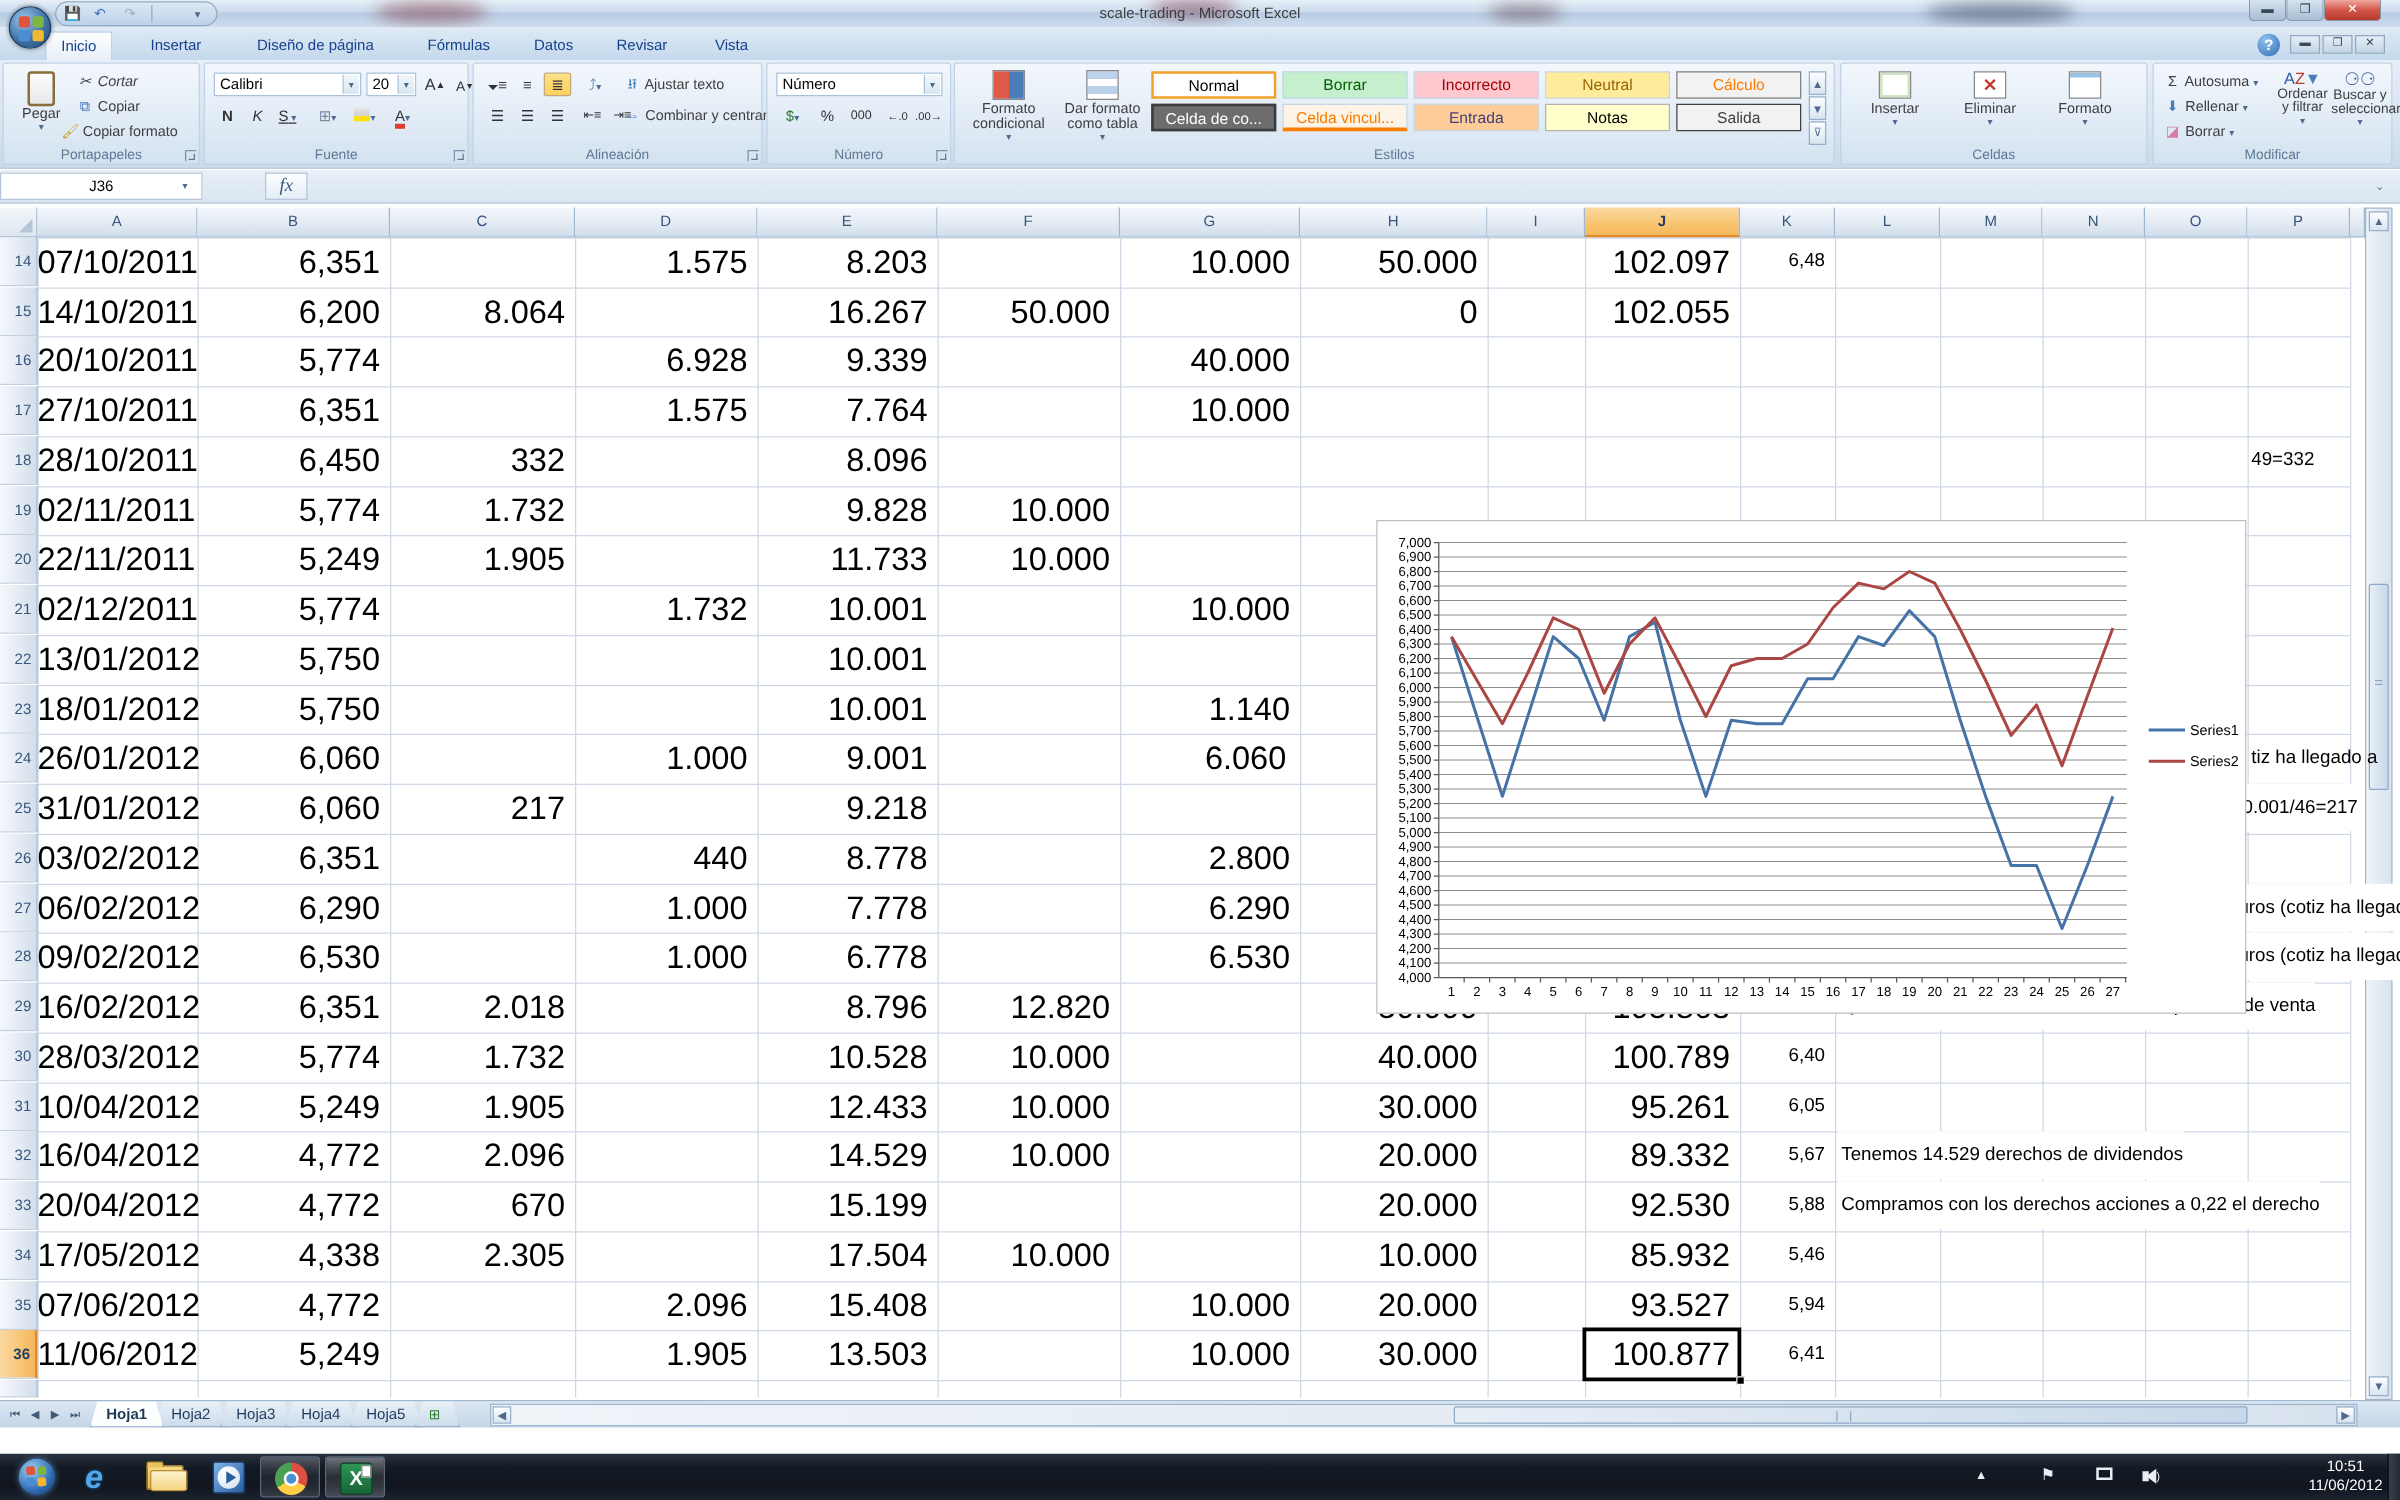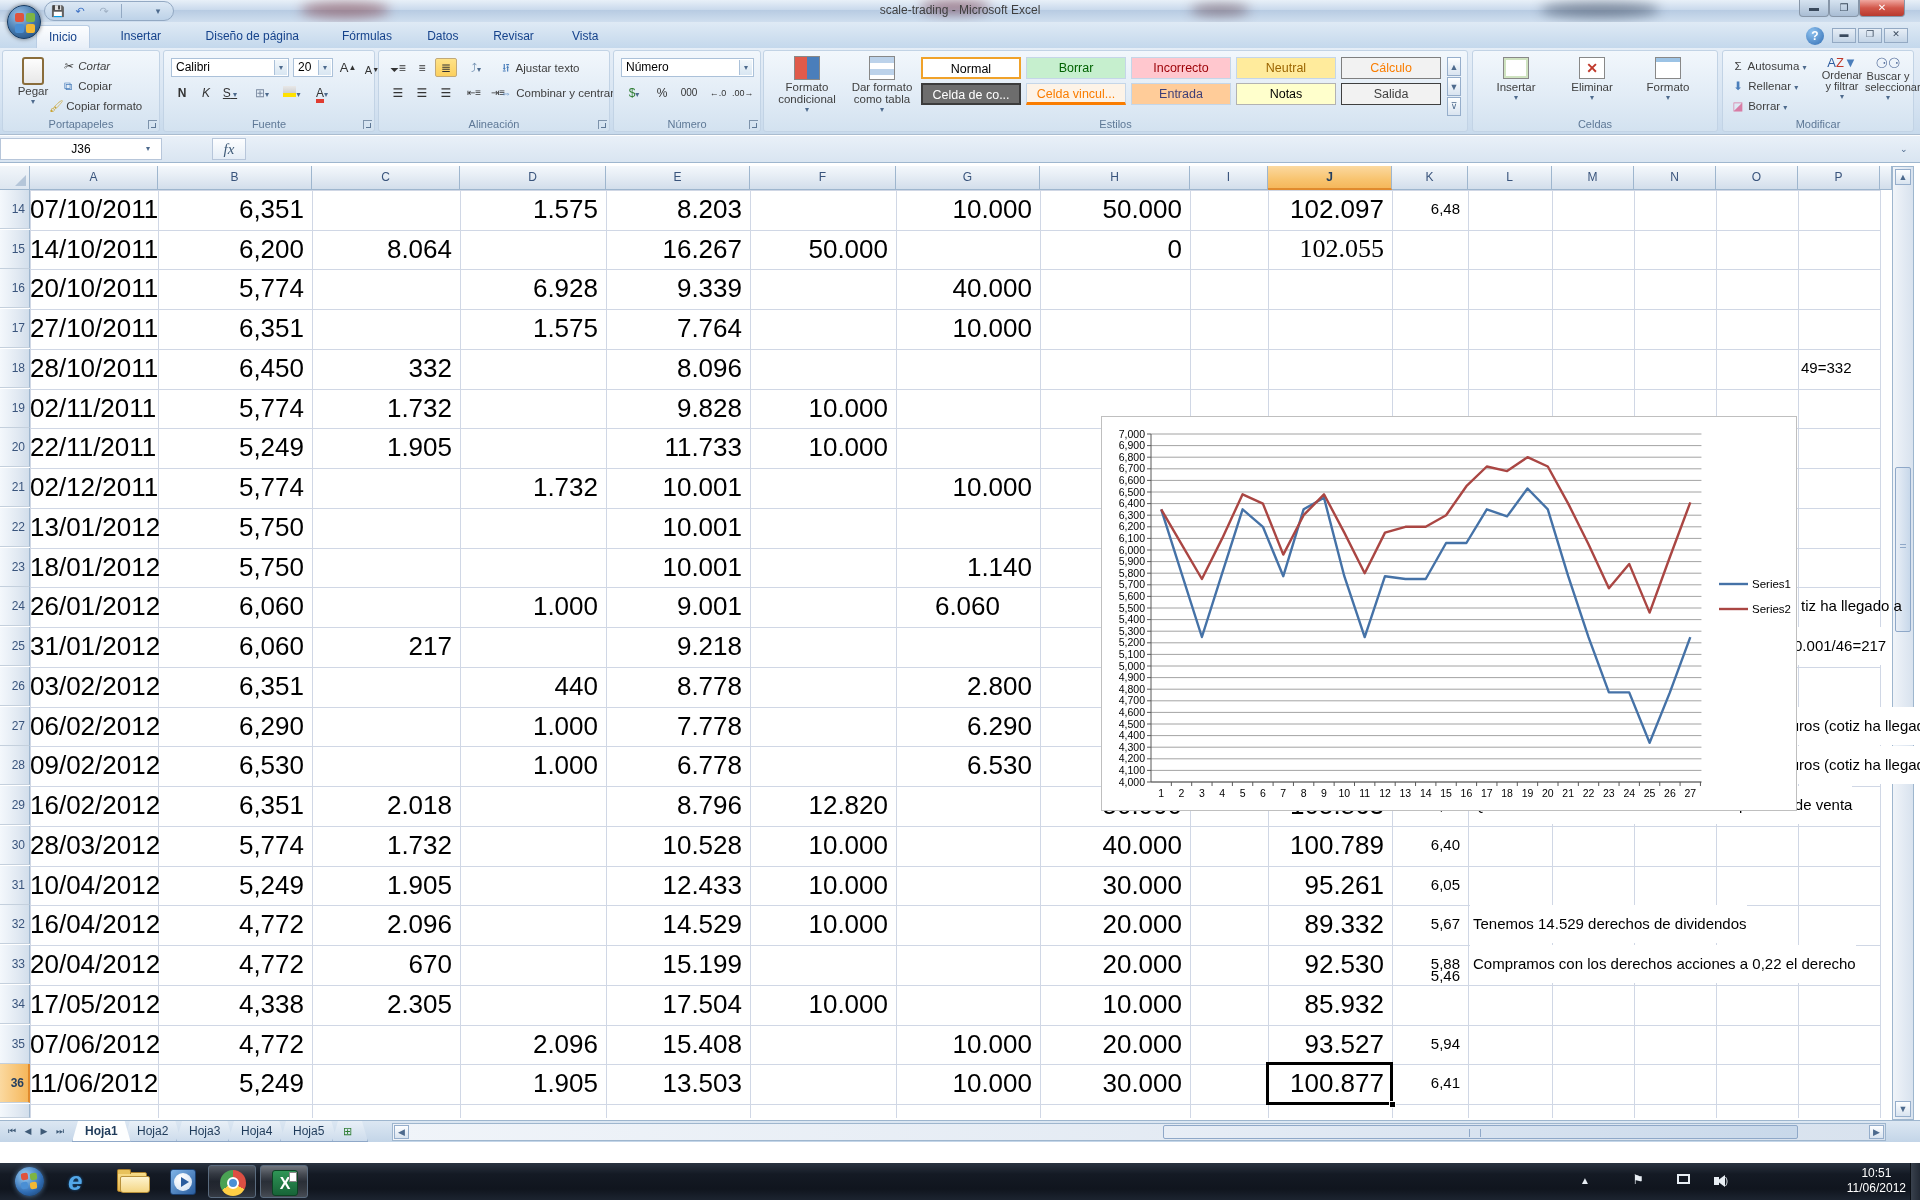--- a/index.html
+++ b/index.html
@@ -367,21 +367,21 @@
         <div class="cell rt" style="left: 896px; top: 27px; width: 136px; line-height: 38px; height: 38px;">10.000</div>
         <div class="cell rt" style="left: 1040px; top: 27px; width: 142px; line-height: 38px; height: 38px;">50.000</div>
         <div class="cell rt" style="left: 1268px; top: 27px; width: 116px; line-height: 38px; height: 38px;">102.097</div>
         <div class="cell rt small" style="left: 1392px; top: 27px; width: 68px; line-height: 38px; height: 38px;">6,48</div>
         <div class="cell rt" style="left: 30px; top: 67px; width: 120px; line-height: 38px; height: 38px;">14/10/2011</div>
         <div class="cell rt" style="left: 158px; top: 67px; width: 146px; line-height: 38px; height: 38px;">6,200</div>
         <div class="cell rt" style="left: 312px; top: 67px; width: 140px; line-height: 38px; height: 38px;">8.064</div>
         <div class="cell rt" style="left: 606px; top: 67px; width: 136px; line-height: 38px; height: 38px;">16.267</div>
         <div class="cell rt" style="left: 750px; top: 67px; width: 138px; line-height: 38px; height: 38px;">50.000</div>
         <div class="cell rt" style="left: 1040px; top: 67px; width: 142px; line-height: 38px; height: 38px;">0</div>
-        <div class="cell rt" style="left: 1268px; top: 67px; width: 116px; line-height: 38px; height: 38px; font-family: Liberation Serif, serif;">102.055</div>
+        <div class="cell rt" style="left: 1268px; top: 67px; width: 116px; line-height: 38px; height: 38px;">102.055</div>
         <div class="cell rt" style="left: 30px; top: 106px; width: 120px; line-height: 38px; height: 38px;">20/10/2011</div>
         <div class="cell rt" style="left: 158px; top: 106px; width: 146px; line-height: 38px; height: 38px;">5,774</div>
         <div class="cell rt" style="left: 460px; top: 106px; width: 138px; line-height: 38px; height: 38px;">6.928</div>
         <div class="cell rt" style="left: 606px; top: 106px; width: 136px; line-height: 38px; height: 38px;">9.339</div>
         <div class="cell rt" style="left: 896px; top: 106px; width: 136px; line-height: 38px; height: 38px;">40.000</div>
         <div class="cell rt" style="left: 30px; top: 146px; width: 120px; line-height: 38px; height: 38px;">27/10/2011</div>
         <div class="cell rt" style="left: 158px; top: 146px; width: 146px; line-height: 38px; height: 38px;">6,351</div>
         <div class="cell rt" style="left: 460px; top: 146px; width: 138px; line-height: 38px; height: 38px;">1.575</div>
         <div class="cell rt" style="left: 606px; top: 146px; width: 136px; line-height: 38px; height: 38px;">7.764</div>
         <div class="cell rt" style="left: 896px; top: 146px; width: 136px; line-height: 38px; height: 38px;">10.000</div>
@@ -409,21 +409,21 @@
         <div class="cell rt" style="left: 158px; top: 345px; width: 146px; line-height: 38px; height: 38px;">5,750</div>
         <div class="cell rt" style="left: 606px; top: 345px; width: 136px; line-height: 38px; height: 38px;">10.001</div>
         <div class="cell rt" style="left: 30px; top: 385px; width: 120px; line-height: 38px; height: 38px;">18/01/2012</div>
         <div class="cell rt" style="left: 158px; top: 385px; width: 146px; line-height: 38px; height: 38px;">5,750</div>
         <div class="cell rt" style="left: 606px; top: 385px; width: 136px; line-height: 38px; height: 38px;">10.001</div>
         <div class="cell rt" style="left: 896px; top: 385px; width: 136px; line-height: 38px; height: 38px;">1.140</div>
         <div class="cell rt" style="left: 30px; top: 424px; width: 120px; line-height: 38px; height: 38px;">26/01/2012</div>
         <div class="cell rt" style="left: 158px; top: 424px; width: 146px; line-height: 38px; height: 38px;">6,060</div>
         <div class="cell rt" style="left: 460px; top: 424px; width: 138px; line-height: 38px; height: 38px;">1.000</div>
         <div class="cell rt" style="left: 606px; top: 424px; width: 136px; line-height: 38px; height: 38px;">9.001</div>
-        <div class="cell rt" style="left: 864px; top: 424px; width: 136px; line-height: 38px; height: 38px; padding-left: 25px;">6.060</div>
+        <div class="cell rt" style="left: 893px; top: 424px; width: 136px; line-height: 38px; height: 38px; padding-left: 25px;">6.060</div>
         <div class="fragment" style="left: 1801px; top: 424px; line-height: 38px;">tiz ha llegado a</div>
         <div class="cell rt" style="left: 30px; top: 464px; width: 120px; line-height: 38px; height: 38px;">31/01/2012</div>
         <div class="cell rt" style="left: 158px; top: 464px; width: 146px; line-height: 38px; height: 38px;">6,060</div>
         <div class="cell rt" style="left: 312px; top: 464px; width: 140px; line-height: 38px; height: 38px;">217</div>
         <div class="cell rt" style="left: 606px; top: 464px; width: 136px; line-height: 38px; height: 38px;">9.218</div>
         <div class="cell rt" style="left: 1040px; top: 464px; width: 142px; line-height: 38px; height: 38px;">47.200</div>
         <div class="cell rt" style="left: 1268px; top: 464px; width: 116px; line-height: 38px; height: 38px;">103.061</div>
         <div class="cell rt small" style="left: 1392px; top: 464px; width: 68px; line-height: 38px; height: 38px;">6,55</div>
         <div class="comment" style="left: 1470px; top: 464px; height: 38px; line-height: 38px;">Conversion en acciones de nuestros derechos 10.001/46=217</div>
         <div class="cell rt" style="left: 30px; top: 504px; width: 120px; line-height: 38px; height: 38px;">03/02/2012</div>
@@ -494,21 +494,21 @@
         <div class="cell rt" style="left: 1268px; top: 782px; width: 116px; line-height: 38px; height: 38px;">92.530</div>
         <div class="cell rt small" style="left: 1392px; top: 782px; width: 68px; line-height: 38px; height: 38px;">5,88</div>
         <div class="comment" style="left: 1470px; top: 782px; height: 38px; line-height: 38px;">Compramos con los derechos acciones a 0,22 el derecho</div>
         <div class="cell rt" style="left: 30px; top: 822px; width: 120px; line-height: 38px; height: 38px;">17/05/2012</div>
         <div class="cell rt" style="left: 158px; top: 822px; width: 146px; line-height: 38px; height: 38px;">4,338</div>
         <div class="cell rt" style="left: 312px; top: 822px; width: 140px; line-height: 38px; height: 38px;">2.305</div>
         <div class="cell rt" style="left: 606px; top: 822px; width: 136px; line-height: 38px; height: 38px;">17.504</div>
         <div class="cell rt" style="left: 750px; top: 822px; width: 138px; line-height: 38px; height: 38px;">10.000</div>
         <div class="cell rt" style="left: 1040px; top: 822px; width: 142px; line-height: 38px; height: 38px;">10.000</div>
         <div class="cell rt" style="left: 1268px; top: 822px; width: 116px; line-height: 38px; height: 38px;">85.932</div>
-        <div class="cell rt small" style="left: 1392px; top: 794px; width: 68px; line-height: 38px; height: 38px;">5,46</div>
+        <div class="cell rt small" style="left: 1392px; top: 822px; width: 68px; line-height: 38px; height: 38px;">5,46</div>
         <div class="cell rt" style="left: 30px; top: 862px; width: 120px; line-height: 38px; height: 38px;">07/06/2012</div>
         <div class="cell rt" style="left: 158px; top: 862px; width: 146px; line-height: 38px; height: 38px;">4,772</div>
         <div class="cell rt" style="left: 460px; top: 862px; width: 138px; line-height: 38px; height: 38px;">2.096</div>
         <div class="cell rt" style="left: 606px; top: 862px; width: 136px; line-height: 38px; height: 38px;">15.408</div>
         <div class="cell rt" style="left: 896px; top: 862px; width: 136px; line-height: 38px; height: 38px;">10.000</div>
         <div class="cell rt" style="left: 1040px; top: 862px; width: 142px; line-height: 38px; height: 38px;">20.000</div>
         <div class="cell rt" style="left: 1268px; top: 862px; width: 116px; line-height: 38px; height: 38px;">93.527</div>
         <div class="cell rt small" style="left: 1392px; top: 862px; width: 68px; line-height: 38px; height: 38px;">5,94</div>
         <div class="cell rt" style="left: 30px; top: 901px; width: 120px; line-height: 38px; height: 38px;">11/06/2012</div>
         <div class="cell rt" style="left: 158px; top: 901px; width: 146px; line-height: 38px; height: 38px;">5,249</div>

